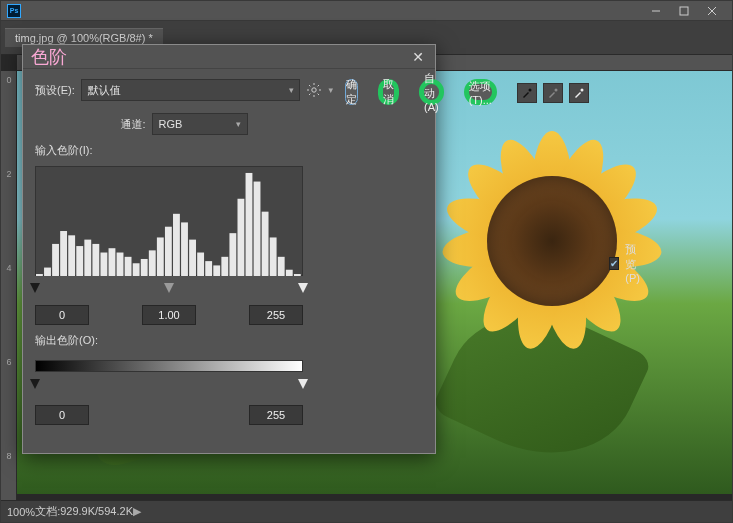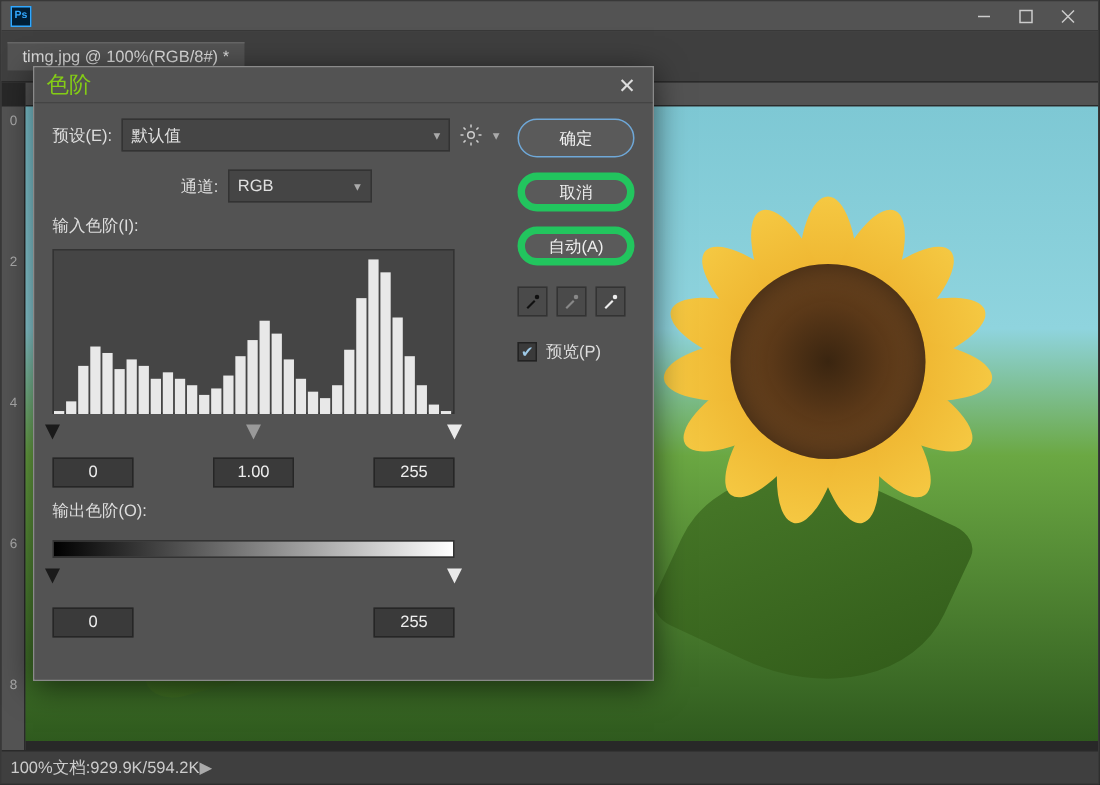--- a/index.html
+++ b/index.html
@@ -30,25 +30,25 @@
 .wm-logo::before{content:"";position:absolute;top:-8px;left:4px;width:0;height:0;border-left:10px solid transparent;border-right:10px solid transparent;border-bottom:8px solid #fff}
 .wm-text1{font-size:14px;font-weight:bold}
 .wm-text2{font-size:9px;letter-spacing:.5px}
 .statusbar{position:absolute;bottom:0;left:0;right:0;height:22px;background:#3f3f3f;display:flex;align-items:center;padding:0 6px;border-top:1px solid #2a2a2a}
 .status-item{color:#ccc}
 .status-arrow{color:#aaa}
 
 
 .dialog{position:absolute;top:43px;left:21px;width:414px;height:410px;background:#535353;border:1px solid #8a8a8a;box-shadow:0 4px 20px rgba(0,0,0,.6);display:flex;flex-direction:column}
 .dlg-titlebar{height:24px;background:#535353;display:flex;align-items:center;padding:0 8px;border-bottom:1px solid #444}
-.dlg-title{flex:1;color:#84cc16;font-size:15px}
+.dlg-title{flex:1;color:#f9a8d4;font-size:18px}
 .dlg-close{width:18px;height:18px;cursor:pointer;display:flex;align-items:center;justify-content:center;font-size:14px;color:#ddd}
 .dlg-body{flex:1;display:flex;padding:10px 12px 12px 12px;gap:12px;background:#535353}
 .dlg-left{flex:1;display:flex;flex-direction:column;gap:8px}
-.dlg-right{width:78px;display:flex;flex-direction:column;gap:10px;align-items:stretch}
+.dlg-right{width:78px;display:flex;flex-direction:row;gap:20px;align-items:stretch}
 .row{display:flex;align-items:center;gap:6px}
 .lbl{color:#ddd}
 .select{background:#454545;border:1px solid #333;height:22px;padding:0 6px;display:flex;align-items:center;justify-content:space-between;cursor:pointer}
 .select.preset{flex:1}
 .select.channel{width:96px}
 .gear{width:16px;height:16px;cursor:pointer;color:#ccc}
 .section-lbl{margin-top:0}
 .histogram{position:relative;width:268px;height:110px;background:#454545;border:1px solid #333;margin-left:0}
 .histo-svg{position:absolute;inset:0}
 .slider-track{position:relative;width:268px;height:12px;margin-top:-1px}
@@ -243,20 +243,21 @@
           <input class="num-input" value="0" style="">
           <input class="num-input" value="255" style="">
         </div>
 
       </div>
 
       <div class="dlg-right">
         <div class="btn primary">确定</div>
         <div class="btn">取消</div>
         <div class="btn">自动(A)</div>
+        <div class="btn">选项(T)...</div>
         <div class="eyedrop-row">
           <div class="eyedrop">
               <svg width="12" height="12" viewBox="0 0 12 12">
                 <path d="M2 10 L7 5 L8 6 L3 11 Z" fill="#111"></path>
                 <circle cx="9" cy="3" r="1.5" fill="#111"></circle>
               </svg>
             </div>
           <div class="eyedrop">
               <svg width="12" height="12" viewBox="0 0 12 12">
                 <path d="M2 10 L7 5 L8 6 L3 11 Z" fill="#888"></path>

